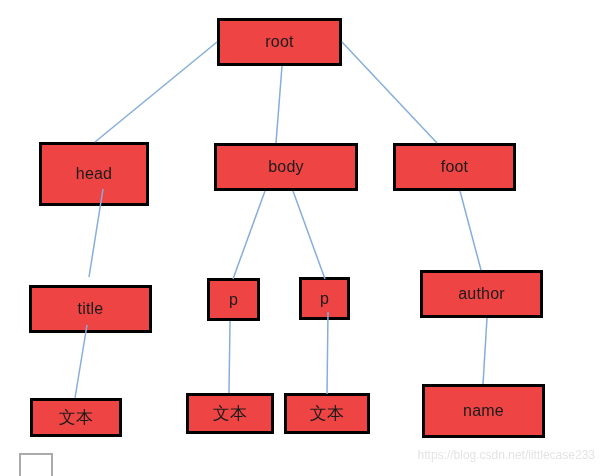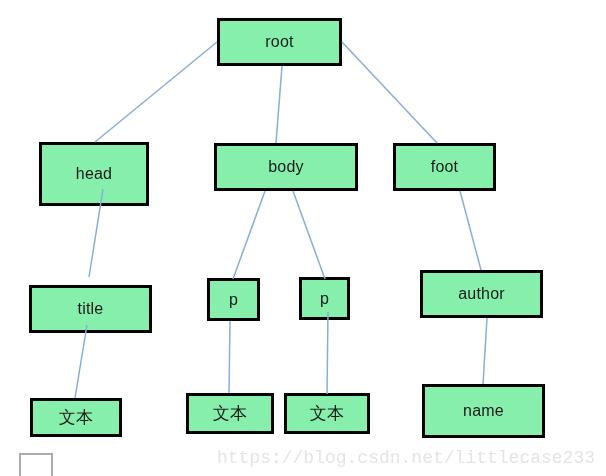--- a/index.html
+++ b/index.html
@@ -12,46 +12,45 @@
   }
   #edges{
     position:absolute;left:0;top:0;width:606px;height:476px;
     z-index:3;pointer-events:none;
   }
   #edges line{stroke:#87AEDB;stroke-width:1.5;}
   .node{
     position:absolute;
     box-sizing:border-box;
     border:3px solid #000000;
-    background:#86efac;
+    background:#ef4444;
     display:flex;align-items:center;justify-content:center;
     font-size:16px;color:#1b1b1b;
     z-index:2;
     letter-spacing:0.2px;
   }
   .node.cjk{
     font-family:"DejaVu Serif","Liberation Serif",serif;
     font-size:17px;
   }
   .partial-box{
     position:absolute;
     left:19px;top:453px;width:34px;height:40px;
     box-sizing:border-box;
     border:2px solid #ababab;
     background:transparent;
     z-index:1;
   }
   .watermark{
     position:absolute;
     right:11px;top:448px;
-    font-size:18px;
+    font-size:12px;
     color:#e4e4e4;
     z-index:1;
     white-space:nowrap;
-    font-family:Liberation Mono, monospace;
   }
 </style>
 </head>
 <body>
 
 <div id="canvas">
 
   <svg id="edges" viewBox="0 0 606 476">
     <line x1="217" y1="42" x2="95" y2="142" stroke="#87AEDB"></line>
     <line x1="282" y1="66" x2="276" y2="143" stroke="#87AEDB"></line>
@@ -65,21 +64,21 @@
     <line x1="328" y1="312" x2="327" y2="394" stroke="#87AEDB"></line>
     <line x1="487" y1="318" x2="483" y2="384" stroke="#87AEDB"></line>
   </svg>
 
   <div class="node" style="left:217px;top:18px;width:125px;height:48px">root</div>
 
   <div class="node" style="left:39px;top:142px;width:110px;height:64px">head</div>
 
   <div class="node" style="left:214px;top:143px;width:144px;height:48px">body</div>
 
-  <div class="node" style="left:393px;top:143px;width:103px;height:48px">foot</div>
+  <div class="node" style="left:393px;top:143px;width:123px;height:48px">foot</div>
 
   <div class="node" style="left:29px;top:285px;width:123px;height:48px">title</div>
 
   <div class="node" style="left:207px;top:278px;width:53px;height:43px">p</div>
 
   <div class="node" style="left:299px;top:277px;width:51px;height:43px">p</div>
 
   <div class="node" style="left:420px;top:270px;width:123px;height:48px">author</div>
 
   <div class="node cjk" style="left:30px;top:398px;width:92px;height:39px">文本</div>

